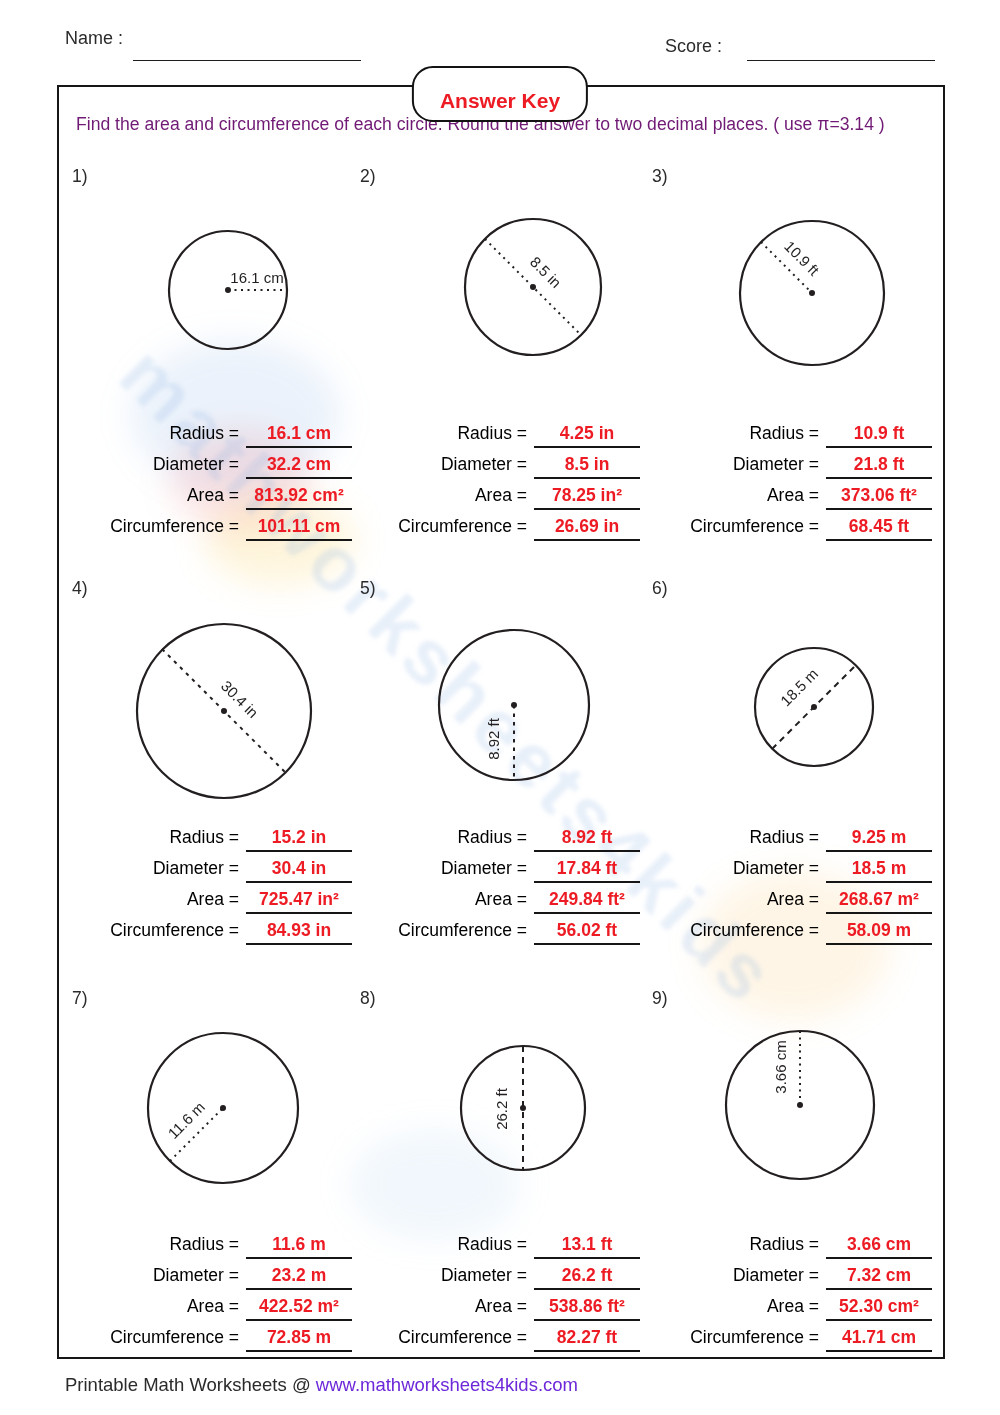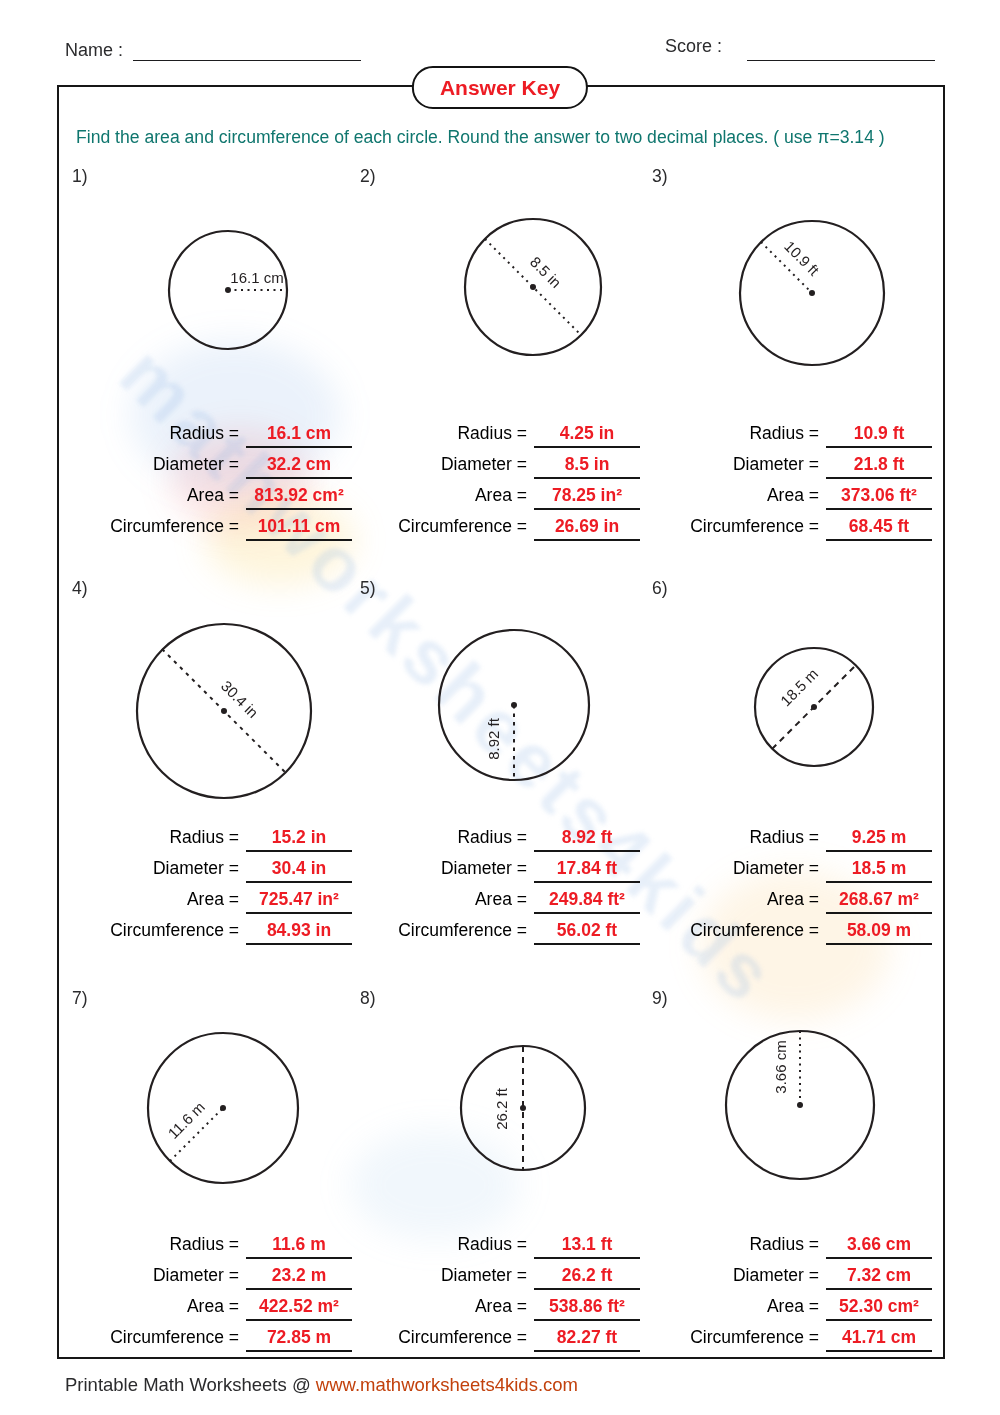--- a/index.html
+++ b/index.html
@@ -11,61 +11,61 @@
   .wm-blob{border-radius:50%;filter:blur(16px);}
   .wm-text{font-weight:bold;font-size:76px;letter-spacing:5px;white-space:nowrap;
            color:rgba(133,176,224,0.20);transform:rotate(45deg);transform-origin:0 0;filter:blur(2px);}
 
   
   .hdr-label{position:absolute;font-size:18px;color:#2b2b2d;z-index:2;}
   .hline{position:absolute;border-bottom:1.7px solid #1d1d1f;z-index:2;}
 
   .badge{position:absolute;left:50%;transform:translateX(-50%);top:66px;z-index:3;
          background:#fff;border:2.5px solid #131313;border-radius:21px;
-         padding:8px 26px 7px 26px;font-size:21px;font-weight:bold;color:#ed1c24;}
+         padding:21px 26px 7px 26px;font-size:21px;font-weight:bold;color:#ed1c24;}
 
   .box{position:absolute;left:57px;top:85px;width:884px;height:1270px;
        border:2px solid #161616;z-index:1;background:transparent;}
 
-  .instruction{position:absolute;left:76px;top:127px;font-size:17.6px;color:#0f766e;z-index:2;}
+  .instruction{position:absolute;left:76px;top:114px;font-size:17.6px;color:#701a75;z-index:2;}
 
   
   .cell{position:absolute;width:295px;height:405px;z-index:2;}
   .pnum{position:absolute;left:12px;top:6px;font-size:17.5px;color:#2b2b2d;}
   .fig{position:absolute;left:0;top:0;pointer-events:none;}
   .fig .c{fill:none;stroke:#231f20;stroke-width:2.2;}
   .fig .dotline{fill:none;stroke:#231f20;stroke-width:2;stroke-dasharray:2 4.5;}
   .fig .dashline{fill:none;stroke:#231f20;stroke-width:2;stroke-dasharray:6 5;}
   .fig .mdashline{fill:none;stroke:#231f20;stroke-width:2;stroke-dasharray:3.5 5;}
   .fig .dot{fill:#231f20;stroke:none;}
   .fig .m{font-size:15px;fill:#231f20;text-anchor:middle;font-family:"Liberation Sans",sans-serif;}
 
   .answers{position:absolute;left:0;width:292px;display:flex;flex-direction:column;}
   .r1 .answers{top:257px;} .r2 .answers{top:249px;} .r3 .answers{top:246px;}
   .arow{display:flex;justify-content:flex-end;align-items:flex-end;height:31px;}
   .alab{color:#000000;font-size:17.5px;padding-bottom:4px;margin-right:7px;white-space:nowrap;}
   .aval{width:106px;text-align:center;color:#ed1c24;font-weight:bold;font-size:17.5px;
         border-bottom:2px solid #161616;padding-bottom:2px;white-space:nowrap;}
 
   .footer{position:absolute;left:65px;top:1374px;font-size:18.5px;color:#2b2b2d;z-index:2;}
-  .footer .link{color:#c2410c;cursor:pointer;}
+  .footer .link{color:#6d28d9;cursor:pointer;}
 </style>
 </head>
 <body>
 
 <div id="page">
 
   <div class="wm wm-blob" style="left:130px;top:340px;width:210px;height:150px;background:rgba(90,150,220,0.12);"></div>
   <div class="wm wm-blob" style="left:170px;top:430px;width:140px;height:100px;background:rgba(235,60,70,0.13);"></div>
   <div class="wm wm-blob" style="left:205px;top:495px;width:150px;height:90px;background:rgba(250,200,60,0.18);"></div>
   <div class="wm wm-blob" style="left:700px;top:870px;width:190px;height:150px;background:rgba(250,185,80,0.14);"></div>
   <div class="wm wm-blob" style="left:350px;top:1130px;width:170px;height:110px;background:rgba(150,190,230,0.13);"></div>
   <div class="wm wm-text" style="left:165px;top:330px;">mathworksheets4kids</div>
 
-  <div class="hdr-label" style="left:65px;top:40px;">Name :</div>
+  <div class="hdr-label" style="left:65px;top:28px;">Name :</div>
   <div class="hline" style="left:133px;top:44px;width:228px;height:16px;"></div>
   <div class="hdr-label" style="left:665px;top:36px;">Score :</div>
   <div class="hline" style="left:747px;top:44px;width:188px;height:16px;"></div>
 
   <div class="box"></div>
   <div class="badge">Answer Key</div>
   <div class="instruction">Find the area and circumference of each circle. Round the answer to two decimal places. ( use π=3.14 )</div>
 
   <div class="cell r1" style="left:60px;top:160px;">
     <div class="pnum">1)</div>

